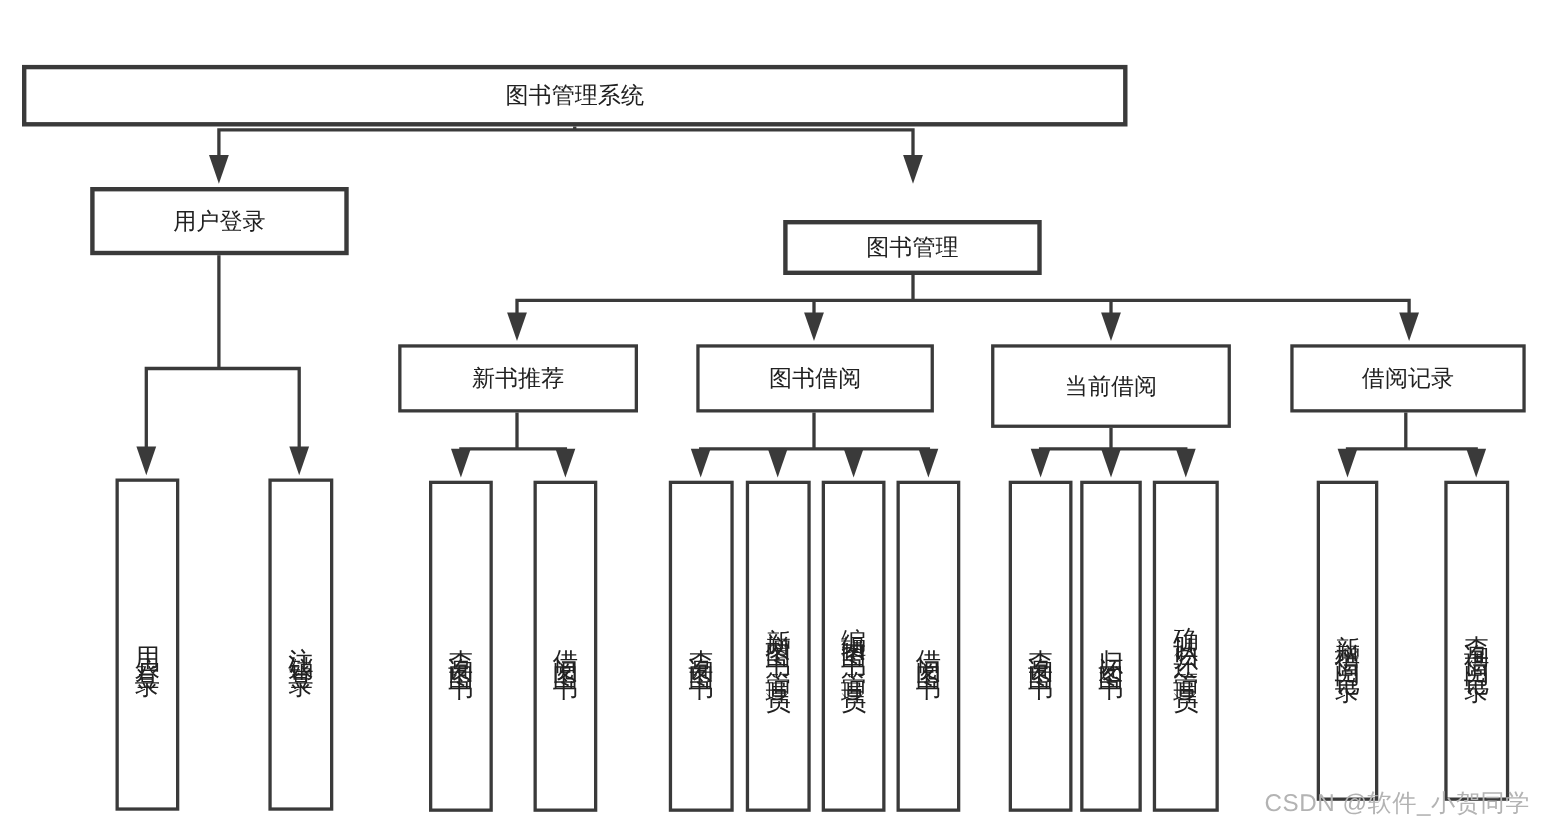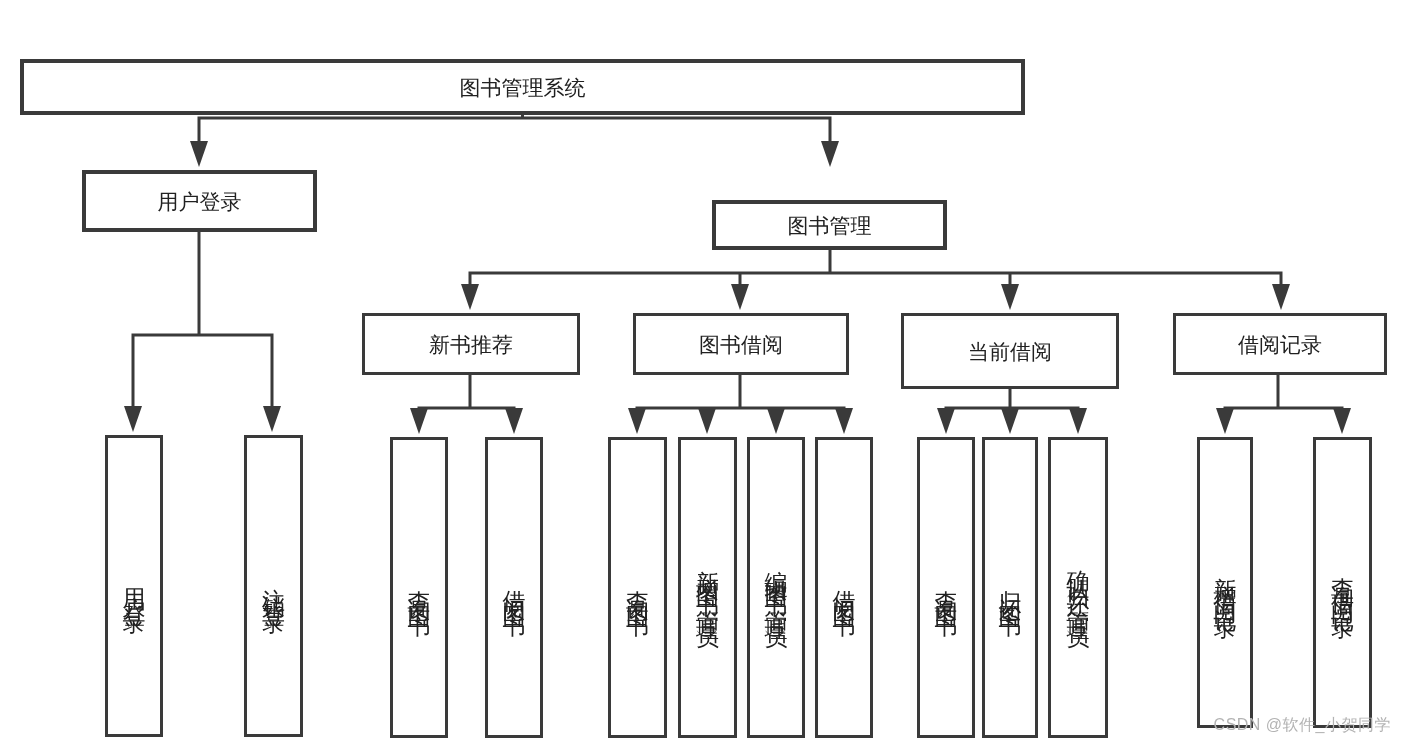--- a/index.html
+++ b/index.html
@@ -55,21 +55,21 @@
   .node.vert {
     writing-mode: vertical-rl;
     text-orientation: mixed;
     font-size: 23px;
     letter-spacing: 8px;
     white-space: normal;
   }
   .watermark {
     position: absolute;
     color: var(--watermark, #b3b3b3);
-    font-size: 16px;
+    font-size: 22px;
     letter-spacing: 0.5px;
     white-space: nowrap;
   }
 </style>
 </head>
 <body>
 
 <div id="canvas">
 
   <svg id="connectors" viewBox="0 0 1405 747">

